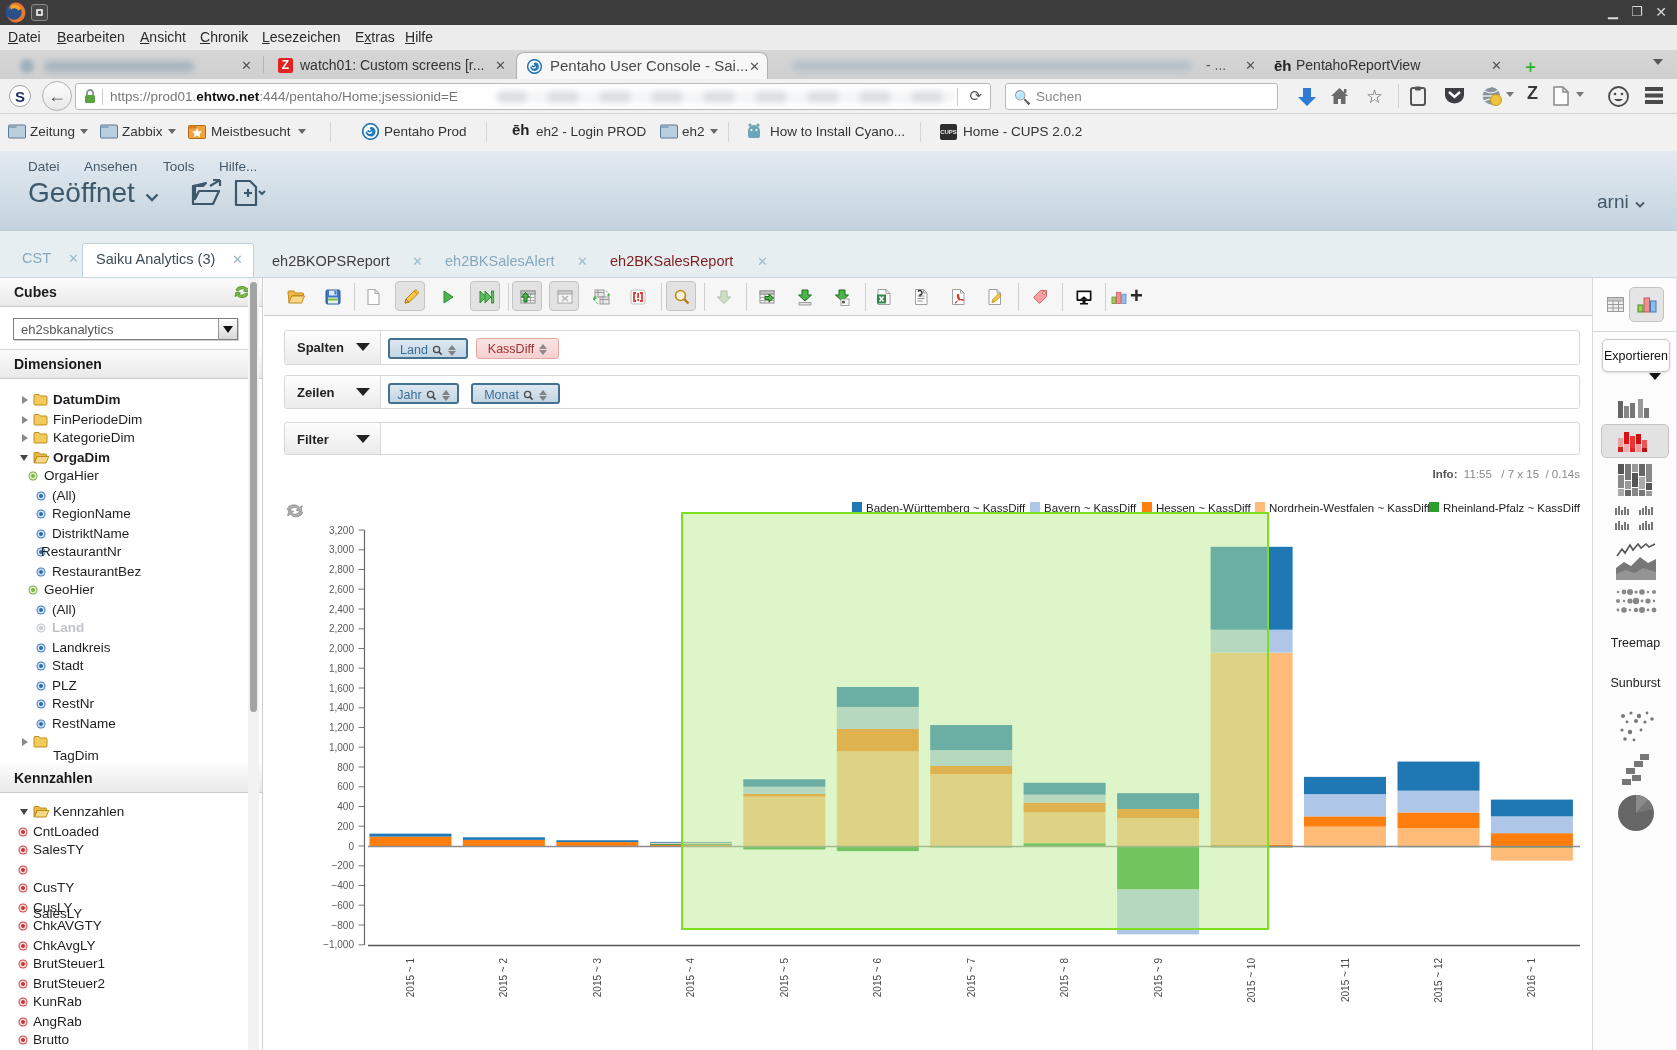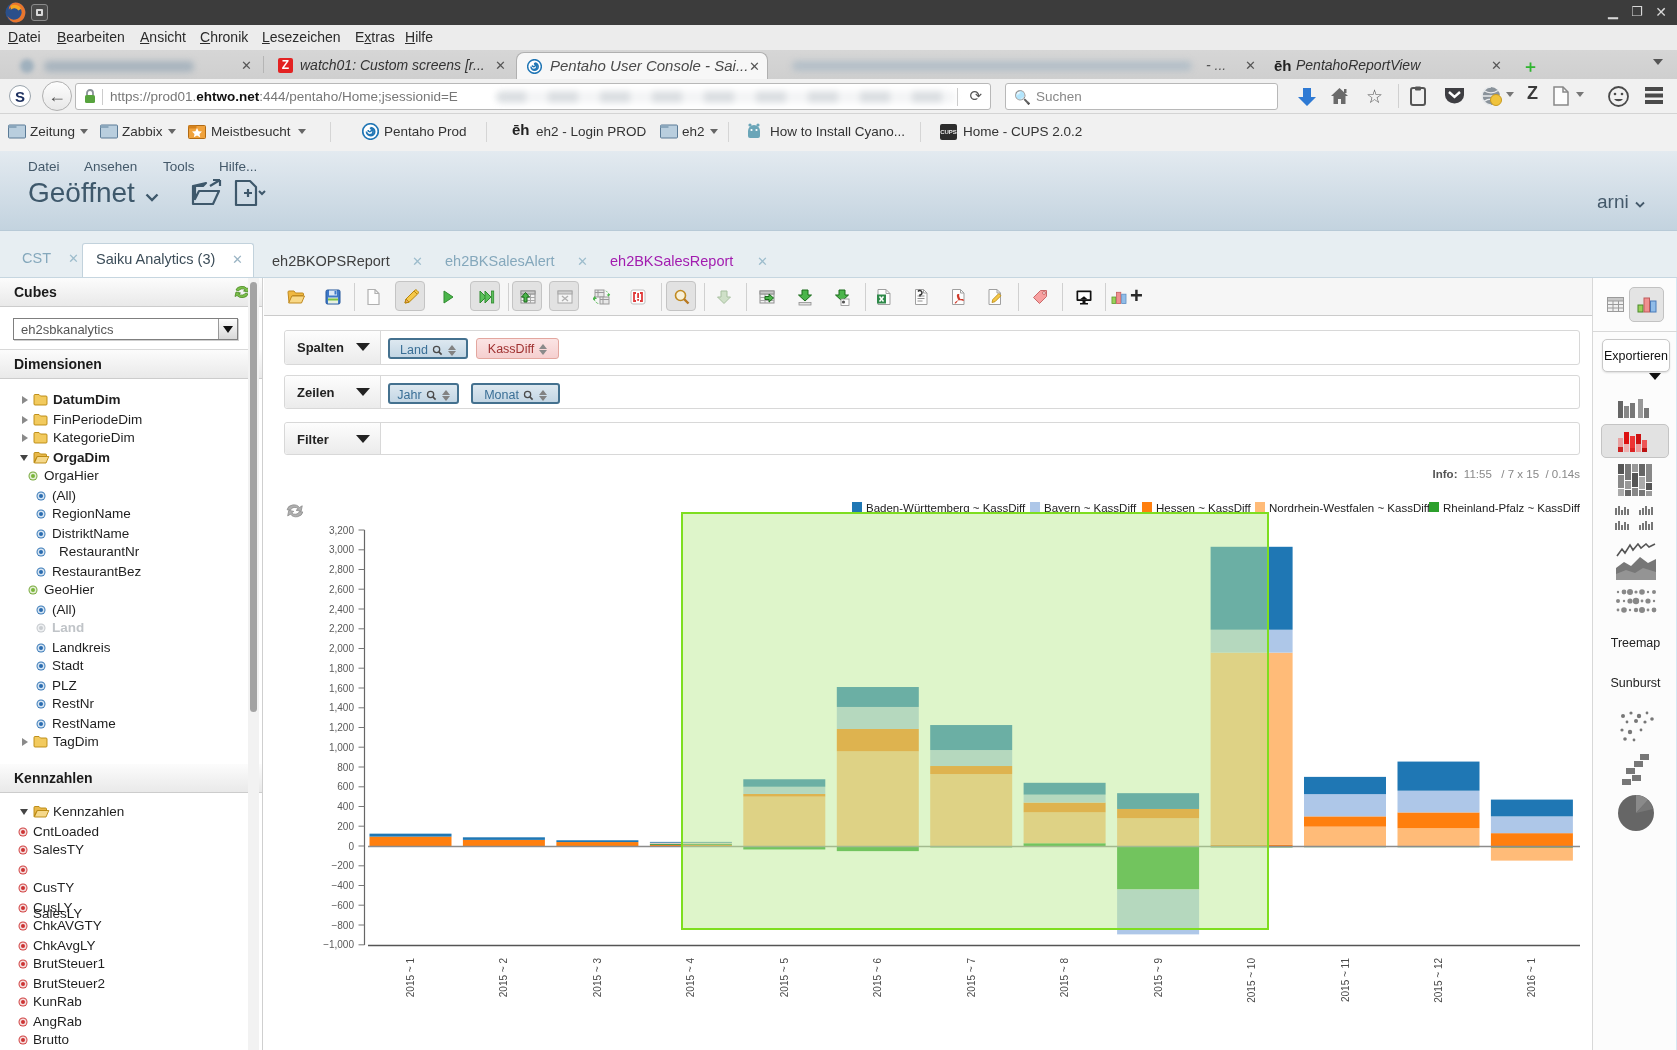--- a/index.html
+++ b/index.html
@@ -7,21 +7,21 @@
 #page { position:relative; width:1677px; height:1050px; }
 
 
 #titlebar { position:absolute; left:0; top:0; width:1677px; height:25px; background:#3c3c3c; }
 #titlebar .title { position:absolute; left:52px; top:2px; color:#e2e2e2; font-size:17px; }
 .winbtn { position:absolute; top:3px; width:24px; height:19px; color:#d8d8d8; font-size:13px; text-align:center; line-height:18px; }
 #menubar { position:absolute; left:0; top:25px; width:1677px; height:25px; background:#ececec; color:#2a2a2a; font-size:14px; }
 #menubar span { position:absolute; top:4px; }
 #tabbar { position:absolute; left:0; top:50px; width:1677px; height:29px; background:linear-gradient(#d6d6d6,#cfcfcf); }
 .tab { position:absolute; top:3px; height:26px; font-size:14px; color:#333; }
-.tab .tx { position:absolute; top:4px;font-style:italic; }
+.tab .tx { position:absolute; top:4px; }
 .tabclose { color:#555; font-size:13px; }
 .activetab { background:#f7f7f7; border:1px solid #b0b0b0; border-bottom:none; border-radius:8px 8px 0 0; }
 #navbar { position:absolute; left:0; top:79px; width:1677px; height:35px; background:#f1f1f1; border-bottom:1px solid #d4d4d4; }
 #urlbox { position:absolute; left:75px; top:4px; width:916px; height:27px; background:#fff; border:1px solid #b8b8b8; border-radius:3px; font-size:13.5px; color:#777; }
 #searchbox { position:absolute; left:1005px; top:4px; width:273px; height:27px; background:#fff; border:1px solid #b8b8b8; border-radius:3px; font-size:13.5px; color:#888; }
 #bookbar { position:absolute; left:0; top:114px; width:1677px; height:37px; background:#f1f1f1; font-size:13.5px; color:#333; }
 .bk { position:absolute; top:10px; }
 
 
 #phead { position:absolute; left:0; top:151px; width:1677px; height:80px; background:linear-gradient(#e3eaf0,#c3d3df); border-bottom:1px solid #b8cad7; }
@@ -258,21 +258,21 @@
         <span class="x" style="position:absolute;left:58px;top:8px">✕</span>
       </div>
     <div class="wstab" id="wstab-active" style="left:82px;width:172px;">
         <span style="position:absolute;left:13px;top:7px">Saiku Analytics (3)</span>
         <span class="x" style="position:absolute;right:10px;top:8px;color:#9ab4c4">✕</span>
       </div>
     <span style="position:absolute;left:272px;top:22px;font-size:14.5px;color:#404040">eh2BKOPSReport</span>
       <span style="position:absolute;left:412px;top:23px;font-size:13px;color:#9cbccc">✕</span>
     <span style="position:absolute;left:445px;top:22px;font-size:14.5px;color:#85a8bc">eh2BKSalesAlert</span>
       <span style="position:absolute;left:577px;top:23px;font-size:13px;color:#9cbccc">✕</span>
-    <span style="position:absolute;left:610px;top:22px;font-size:14.5px;color:#a21caf">eh2BKSalesReport</span>
+    <span style="position:absolute;left:610px;top:22px;font-size:14.5px;color:#7f1d1d">eh2BKSalesReport</span>
       <span style="position:absolute;left:757px;top:23px;font-size:13px;color:#9cbccc">✕</span>
   </div>
   <div id="main">
     <div id="sidebar">
       <div class="shead" style="position:absolute;top:0;">Cubes
         <svg style="position:absolute;right:12px;top:7px" width="16" height="14" viewBox="0 0 16 14">
             <path d="M2 5 a6 4.5 0 0 1 11 -1.5 l2 -1 -1 4.5 -4.5 -1 2 -1 a4 3 0 0 0 -7 1 z" fill="#7bbf4a" stroke="#4a8a22" stroke-width="0.8"></path>
             <path d="M14 9 a6 4.5 0 0 1 -11 1.5 l-2 1 1 -4.5 4.5 1 -2 1 a4 3 0 0 0 7 -1 z" fill="#7bbf4a" stroke="#4a8a22" stroke-width="0.8"></path>
           </svg>
       </div>
@@ -324,21 +324,21 @@
       <div class="trow" style="left:0;top:226px;width:248px">
             <span class="dot db" style="left:39px"></span>
             <span style="position:absolute;left:52px;top:2px;">RegionName</span>
           </div>
       <div class="trow" style="left:0;top:246px;width:248px">
             <span class="dot db" style="left:39px"></span>
             <span style="position:absolute;left:52px;top:2px;">DistriktName</span>
           </div>
       <div class="trow" style="left:0;top:264px;width:248px">
             <span class="dot db" style="left:39px"></span>
-            <span style="position:absolute;left:59px;top:2px;text-align:center;">RestaurantNr</span>
+            <span style="position:absolute;left:41px;top:2px;text-align:center;">RestaurantNr</span>
           </div>
       <div class="trow" style="left:0;top:284px;width:248px">
             <span class="dot db" style="left:39px"></span>
             <span style="position:absolute;left:52px;top:2px;">RestaurantBez</span>
           </div>
       <div class="trow" style="left:0;top:302px;width:248px">
             <span class="dot dg" style="left:31px"></span>
             <span style="position:absolute;left:44px;top:2px;">GeoHier</span>
           </div>
       <div class="trow" style="left:0;top:322px;width:248px">
@@ -367,21 +367,21 @@
           </div>
       <div class="trow" style="left:0;top:436px;width:248px">
             <span class="dot db" style="left:39px"></span>
             <span style="position:absolute;left:52px;top:2px;">RestName</span>
           </div>
       <div class="trow" style="left:0;top:454px;width:248px">
             <span class="arr" style="left:22px"></span>
             <svg class="fold" style="left:33px" width="15" height="13" viewBox="0 0 15 13">
               <path d="M1 2.5 a1 1 0 0 1 1 -1 h4 l1.5 1.5 h5.5 a1 1 0 0 1 1 1 v7 a1 1 0 0 1 -1 1 h-11 a1 1 0 0 1 -1 -1 z" fill="#f2ca5e" stroke="#b8860b" stroke-width="0.9"></path>
             </svg>
-            <span style="position:absolute;left:53px;top:2px;">TagDim</span>
+            <span style="position:absolute;left:53px;top:16px;">TagDim</span>
           </div>
       <div class="shead" style="position:absolute;top:486px;">Kennzahlen</div>
       <div class="trow" style="left:0;top:524px;width:248px">
             <span class="arrd" style="left:20px"></span>
             <svg class="fold" style="left:33px" width="17" height="13" viewBox="0 0 17 13">
               <path d="M1 2.5 a1 1 0 0 1 1 -1 h4 l1.5 1.5 h5 a1 1 0 0 1 1 1 v1.5 h-9.5 l-3 6 z" fill="#e8b84a" stroke="#b8860b" stroke-width="0.9"></path>
               <path d="M4.3 5.5 h11.5 l-2.8 6.5 h-11.6 z" fill="#f5d88a" stroke="#b8860b" stroke-width="0.9"></path>
             </svg>
             <span style="position:absolute;left:53px;top:2px;">Kennzahlen</span>
           </div>

